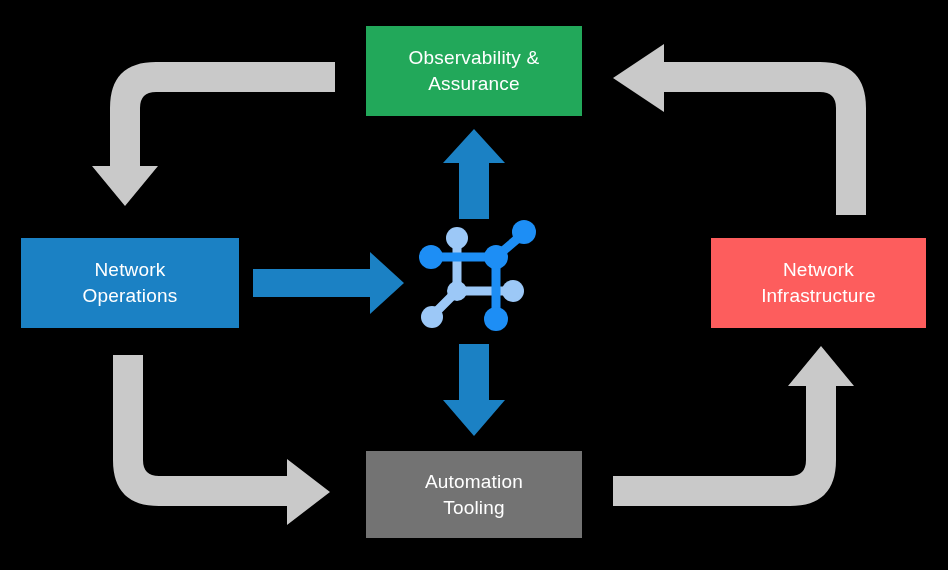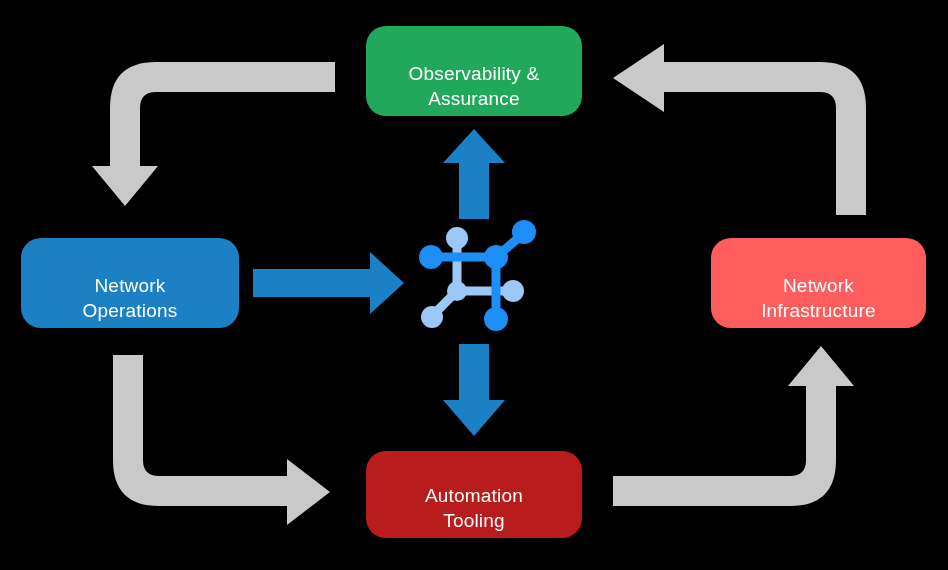--- a/index.html
+++ b/index.html
@@ -1,19 +1,19 @@
 <!DOCTYPE html>
 <html><head>
 <meta charset="utf-8">
 <style>
   html,body{margin:0;padding:0;background:#000;}
   body{width:948px;height:570px;overflow:hidden;font-family:"Liberation Sans",sans-serif;}
   #stage{position:relative;width:948px;height:570px;background:#000;}
   .node-box{
-    position:absolute;border-radius:20px;display:flex;align-items:flex-end;
+    position:absolute;border-radius:0;display:flex;align-items:center;
     justify-content:center;text-align:center;color:#ffffff;
     font-size:19px;line-height:1.35;font-weight:400;letter-spacing:.2px;
     padding:4px 10px;box-sizing:border-box;
   }
   .node-box span{display:block;white-space:pre-line;}
   #box-observability{left:366px;top:26px;width:216px;height:90px;background:#22a css;}
   #box-observability{background:#22a85a;}
   #box-operations{left:21px;top:238px;width:218px;height:90px;background:#1b81c4;}
   #box-infrastructure{left:711px;top:238px;width:215px;height:90px;background:#fd5d5d;}
   #box-automation{left:366px;top:451px;width:216px;height:87px;background:#ffc107;}
@@ -112,18 +112,18 @@
   <div class="node-box" id="box-operations" style="background: rgb(27, 129, 196); color: rgb(255, 255, 255);">
     <span>Network
 Operations</span>
   </div>
 
   <div class="node-box" id="box-infrastructure" style="background: rgb(253, 93, 93); color: rgb(255, 255, 255);">
     <span>Network
 Infrastructure</span>
   </div>
 
-  <div class="node-box" id="box-automation" style="background: #b91c1c; color: rgb(255, 255, 255);">
+  <div class="node-box" id="box-automation" style="background: #737373; color: rgb(255, 255, 255);">
     <span>Automation
 Tooling</span>
   </div>
 
 </div>
 
 </body></html>

